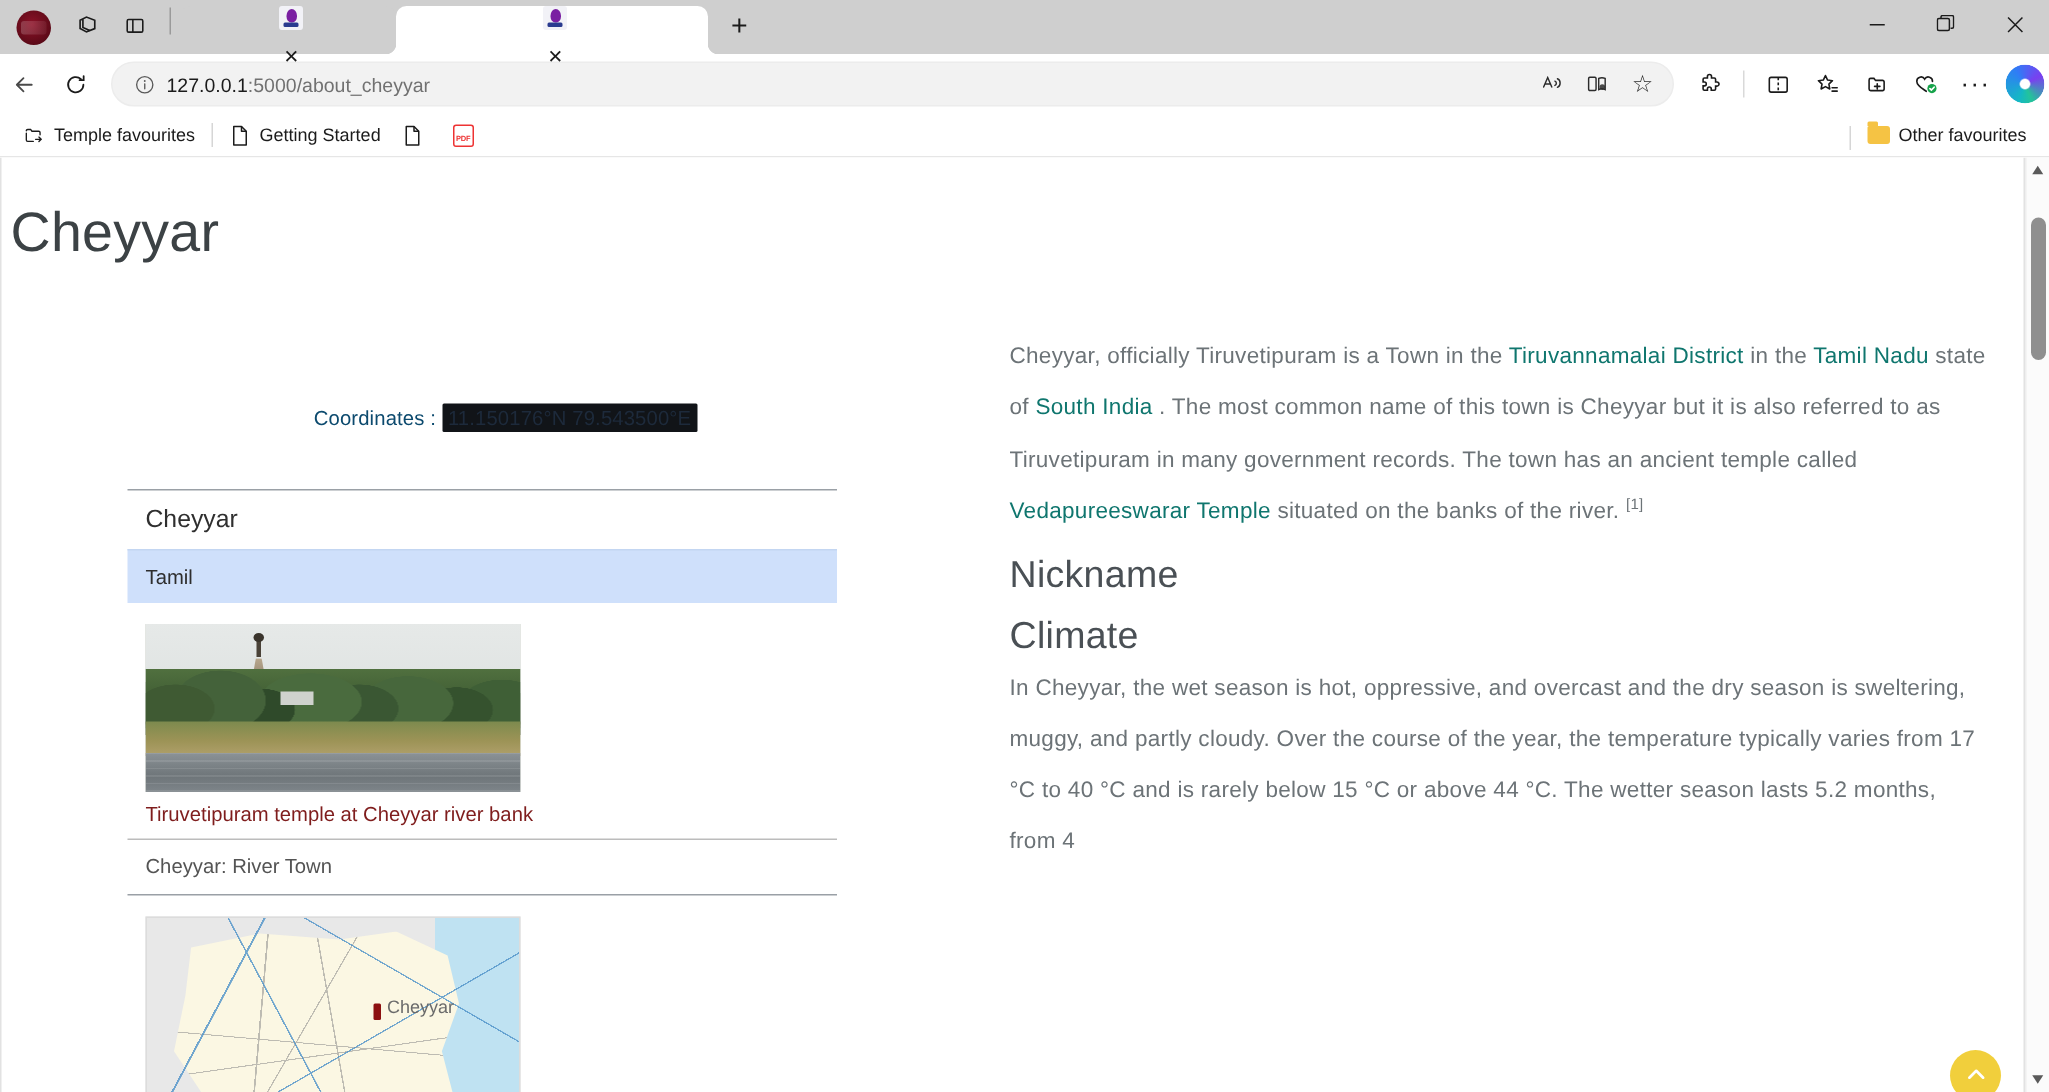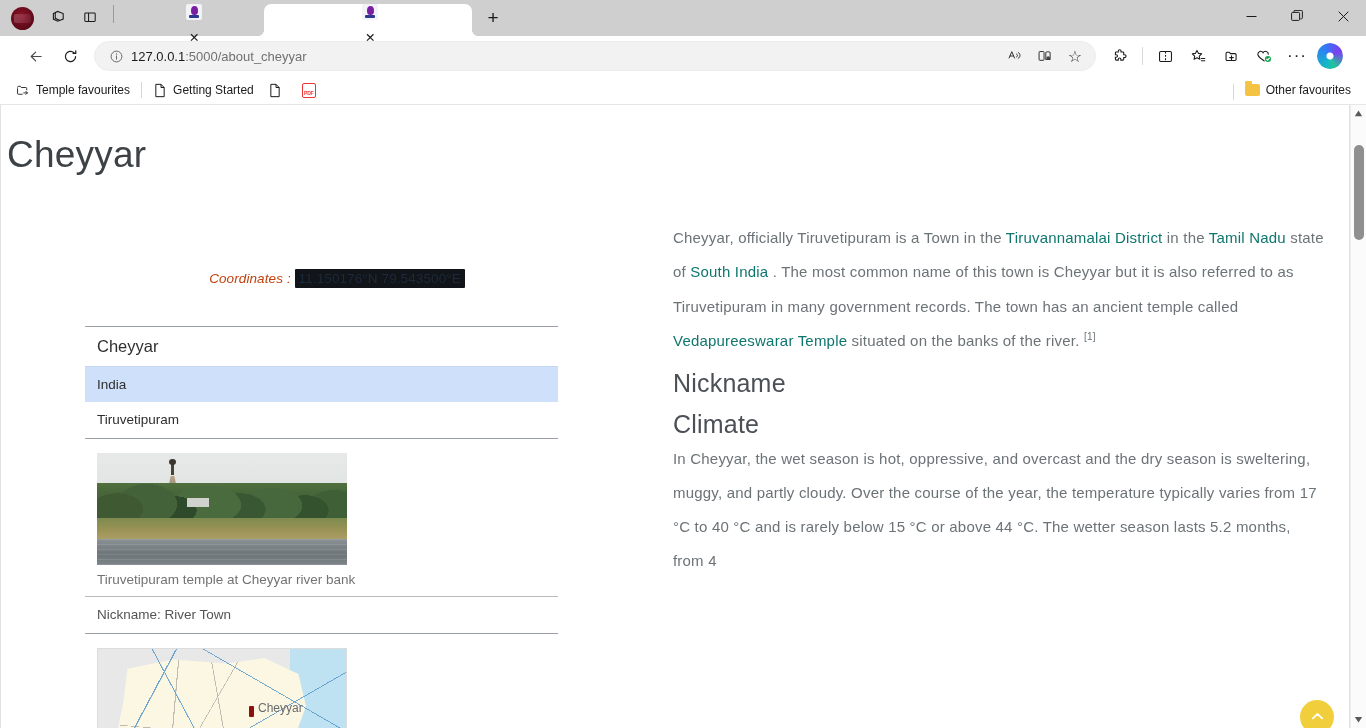--- a/index.html
+++ b/index.html
@@ -84,21 +84,21 @@
 
   .wincontrols { position: absolute; right: 0; top: 0; display: flex; height: 32px; }
   .wc {
     width: 46px; height: 32px; display: flex; align-items: center; justify-content: center;
     color: #1b1b1b;
   }
 
   
   .toolbar {
     height: 40px; background: #ffffff; display: flex; align-items: center;
-    padding: 0 20px; gap: 2px; flex: 0 0 40px;
+    padding: 0 0; gap: 2px; flex: 0 0 40px;
   }
   .nav-btn {
     width: 32px; height: 32px; border-radius: 5px; display: flex;
     align-items: center; justify-content: center; color: #4a4a4a;
   }
   .nav-btn.enabled { color: #1b1b1b; }
   .omnibox {
     flex: 1 1 auto; height: 30px; background: #f2f2f2; border-radius: 16px;
     display: flex; align-items: center; padding: 0 6px 0 10px; margin: 0 6px;
     border: 1px solid #ececec;
@@ -175,38 +175,38 @@
 
   .columns { display: flex; padding-top: 22px; }
   .col-left { width: 672px; flex: 0 0 672px; position: relative; }
   .col-right { flex: 1 1 auto; padding-right: 24px; }
 
   
   .coords {
     text-align: center; font-size: 13.5px; color: #3b6fb3; margin-top: 50px;
     letter-spacing: .1px;
   }
-  .coords .label { color: #c2410c; font-style: italic; }
+  .coords .label { color: #0c4a6e; }
   .coords .value {
     background: #111418; color: #1d2a3b; padding: 2px 4px; border-radius: 1px;
     position: relative;
   }
 
   
   .infobox {
     width: 473px; margin: 40px 0 0 84px; font-size: 13.5px; color: #3a3a3a;
   }
   .ib-name { font-size: 16.5px; color: #2f2f2f; border-top: 1px solid #9aa0a6; padding: 10px 0 10px 12px; }
   .ib-type {
     background: #cfe0fb; padding: 10px 0 10px 12px; color: #2e2e2e;
     border-top: 1px solid #c3d6f2;
   }
   .ib-alt { padding: 10px 0 11px 12px; color: #2e2e2e; border-bottom: 1px solid #9aa0a6; }
   .ib-figure { padding: 14px 0 0 12px; }
-  .ib-caption { padding: 7px 0 9px 12px; color: #737373; font-size: 13.5px; border-bottom: 1px solid #bcbcbc; }
+  .ib-caption { padding: 7px 0 9px 12px; color: #7f1d1d; font-size: 13.5px; border-bottom: 1px solid #bcbcbc; }
   .ib-nick { padding: 10px 0 11px 12px; color: #545454; border-bottom: 1px solid #9aa0a6; }
 
   
   .photo {
     width: 250px; height: 112px; position: relative; overflow: hidden; background: #c9cdc6;
   }
   .ph-sky { position:absolute; inset:0 0 58% 0; background: linear-gradient(#e6e9e8, #dfe3e2); }
   .ph-trees {
     position:absolute; left:0; right:0; top:26%; height:40%;
     background:
@@ -504,36 +504,35 @@
 
           <div class="col-left">
 
             <div class="coords">
               <span class="label">Coordinates :</span>
               <span class="value">11.150176°N 79.543500°E</span>
             </div>
 
             <div class="infobox">
               <div class="ib-name">Cheyyar</div>
-              <div class="ib-type">India</div>
-              <div class="ib-alt">Tiruvetipuram</div>
+              <div class="ib-type">Tamil</div>
 
               <div class="ib-figure">
                 <div class="photo">
                   <div class="ph-sky"></div>
                   <div class="ph-temple"></div>
                   <div class="ph-spire"></div>
                   <div class="ph-trees"></div>
                   <div class="ph-bldg"></div>
                   <div class="ph-bank"></div>
                   <div class="ph-water"></div>
                 </div>
               </div>
               <div class="ib-caption">Tiruvetipuram temple at Cheyyar river bank</div>
-              <div class="ib-nick">Nickname: River Town</div>
+              <div class="ib-nick">Cheyyar: River Town</div>
 
               <div class="map-wrap">
                 <div class="map">
                   <div class="map-sea"></div>
                   <div class="map-land"></div>
                   <div class="map-rivers"></div>
                   <div class="map-marker"></div>
                   <div class="map-label">Cheyyar</div>
                 </div>
               </div>

